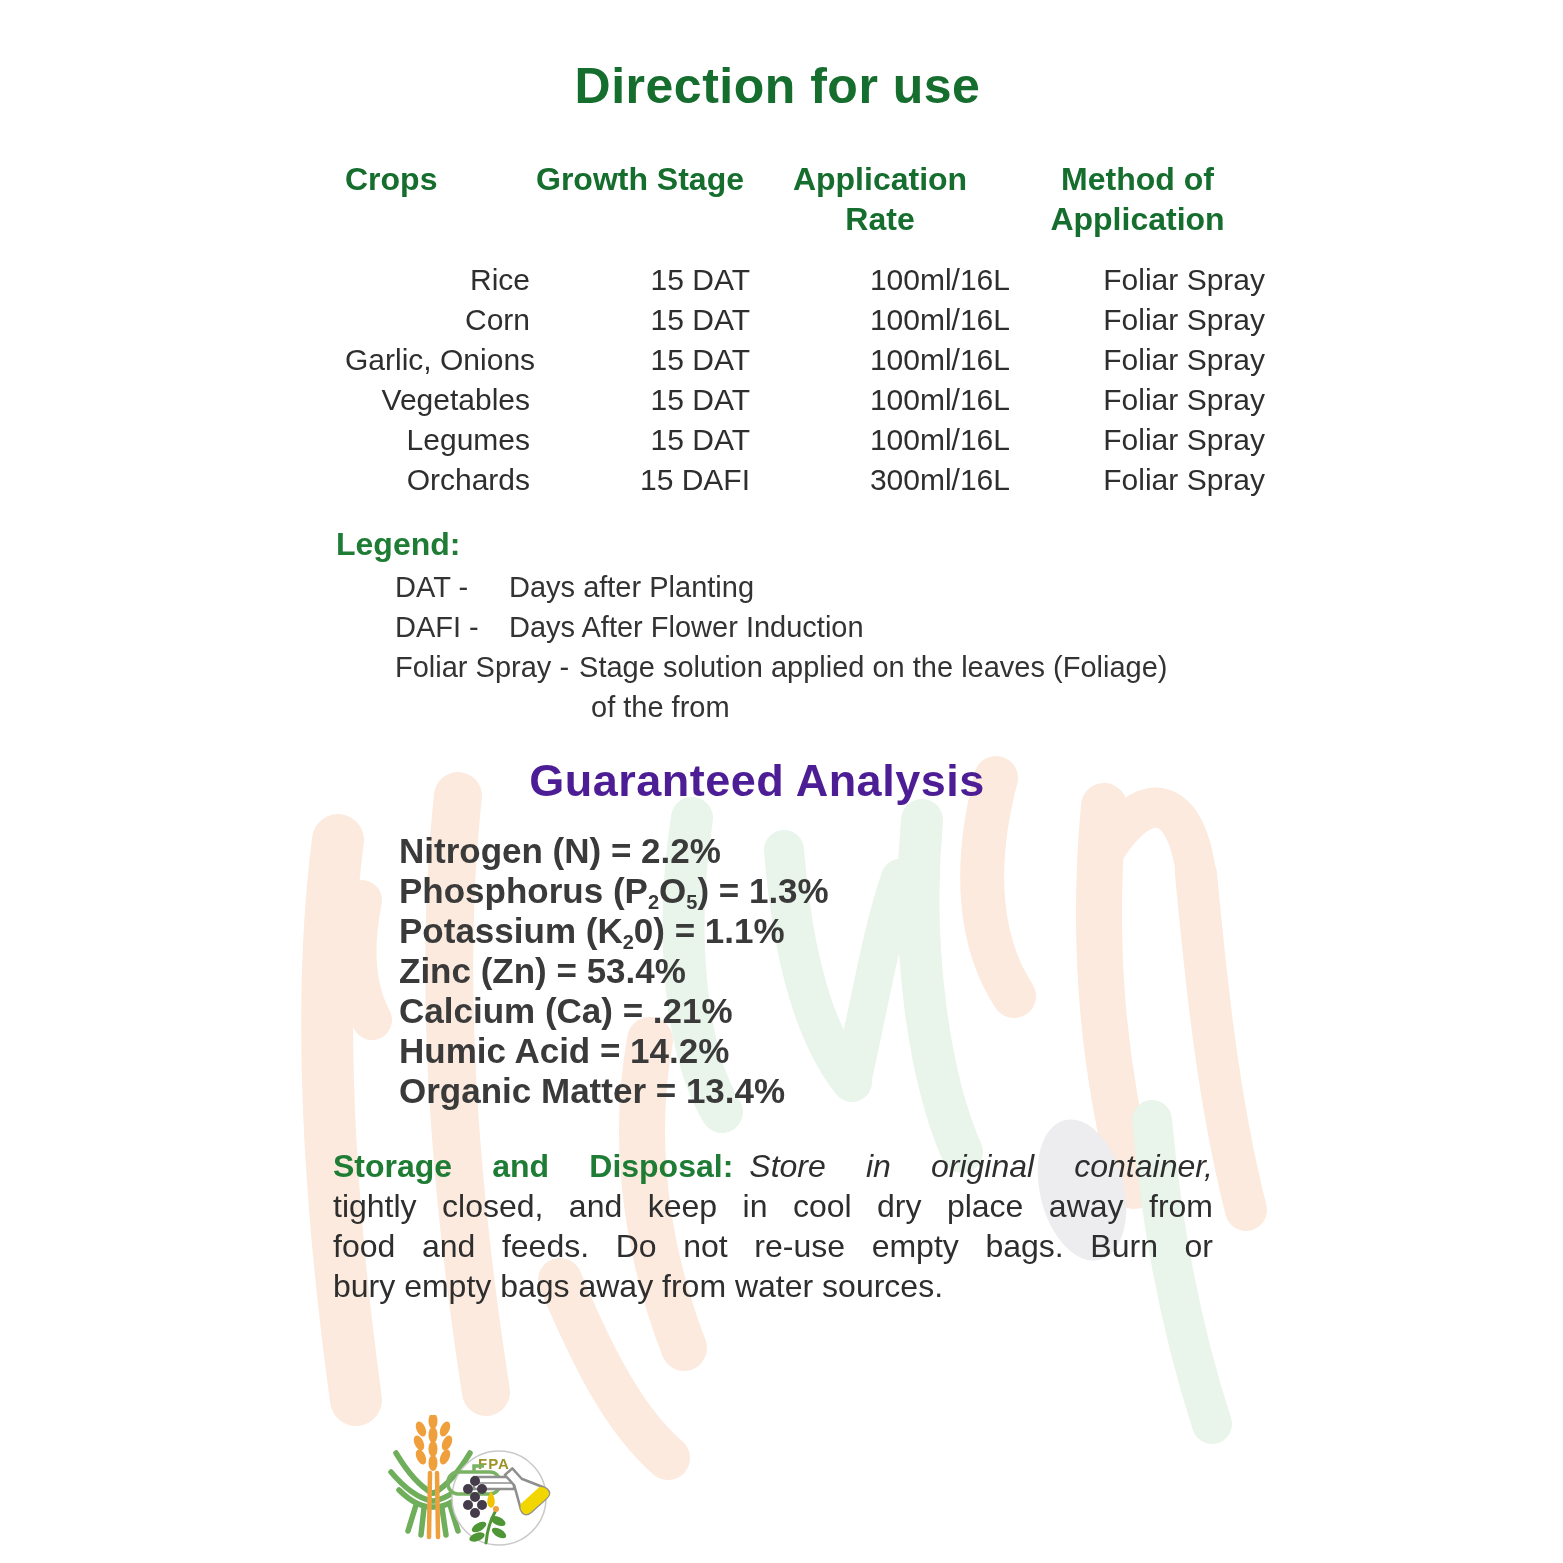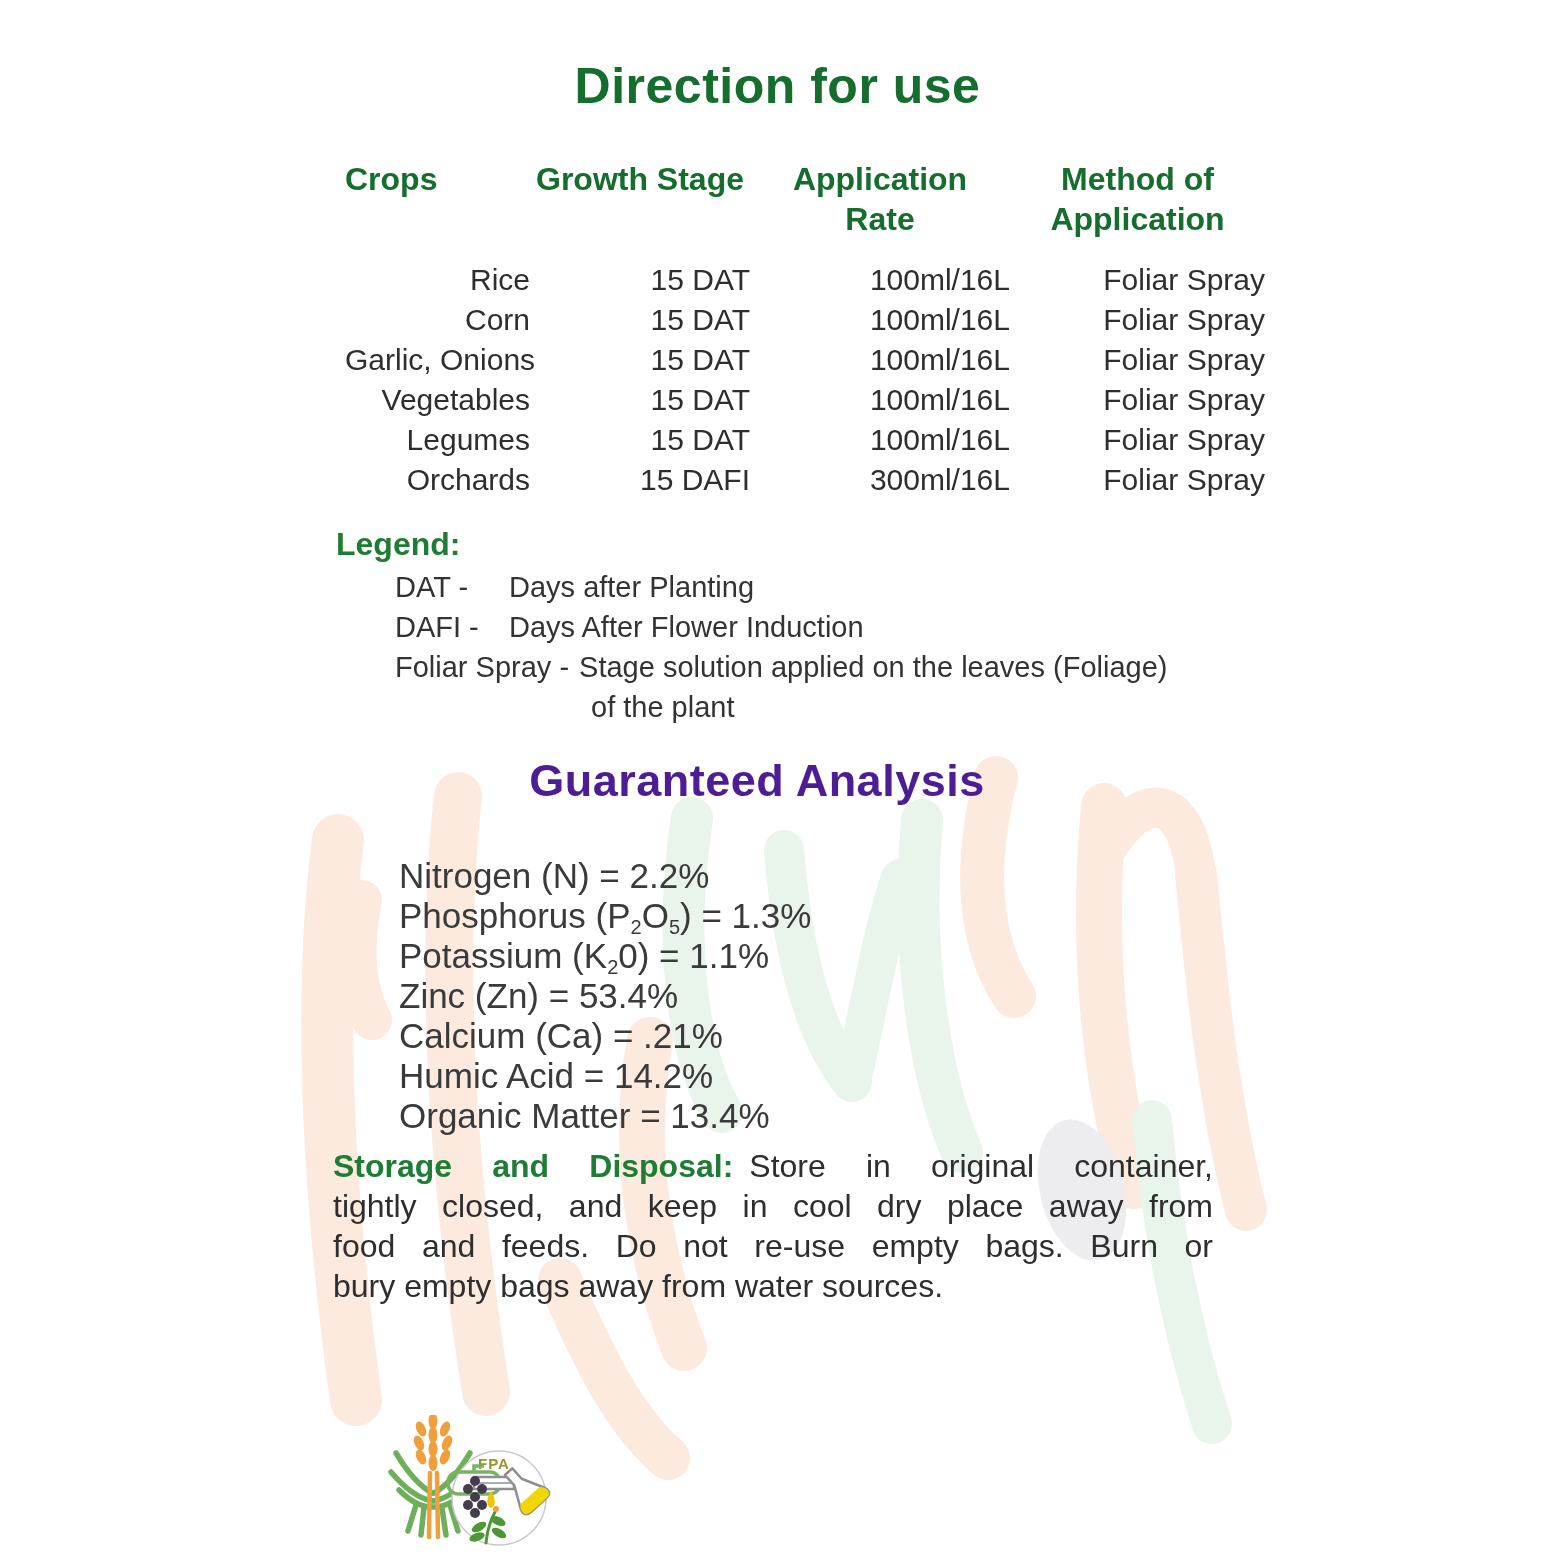--- a/index.html
+++ b/index.html
@@ -47,32 +47,32 @@
   .legend-term { display: inline-block; width: 114px; }
   .legend-term.inline { display: inline; width: auto; margin-right: 10px; }
   .legend-cont { padding-left: 196px; }
 
   .analysis-heading {
     position: absolute; top: 754px; left: 0; width: 1514px;
     text-align: center;
     font-size: 45px; font-weight: 800; line-height: 54px;
     color: #4c1d95; letter-spacing: 0.5px;
   }
-  .analysis-list { position: absolute; left: 399px; top: 856px; }
+  .analysis-list { position: absolute; left: 399px; top: 831px; font-weight: bold; }
   .analysis-line { font-size: 35px; line-height: 40px; color: #3a3a3a; white-space: nowrap; }
   .analysis-line sub { font-size: 20px; line-height: 0; vertical-align: -6px; }
 
   .storage {
     position: absolute; left: 333px; top: 1146px; width: 880px;
     font-size: 32px; line-height: 40px; color: #2e2e2e;
   }
   .storage-line { text-align: justify; text-align-last: justify; }
   .storage-line.last { text-align-last: left; }
   .storage-label { color: #1e7c35; font-weight: 700; }
-  .storage-label + span { margin-left: 16px; }
+  .storage-label + span { margin-left: 16px; font-style: italic; }
 
   .registration {
     position: absolute; left: 333px; top: 1351px; width: 880px;
     text-align: center; font-size: 34px; font-weight: 700;
     line-height: 41px; color: #0f0f0f;
   }
 
   .fpa-logo { position: absolute; left: 386px; top: 1415px; width: 172px; height: 148px; }
   .fpa-acronym {
     font-family: "Liberation Sans", sans-serif;
@@ -152,21 +152,21 @@
           <div class="td col4">Foliar Spray</div>
         </div>
     </div>
 
     <div class="legend">
       <div class="legend-heading">Legend:</div>
       <div class="legend-items" id="legend-items">
           <div class="legend-row"><span class="legend-term">DAT -</span><span class="legend-def">Days after Planting</span></div>
           <div class="legend-row"><span class="legend-term">DAFI -</span><span class="legend-def">Days After Flower Induction</span></div>
           <div class="legend-row"><span class="legend-term inline">Foliar Spray -</span><span class="legend-def">Stage solution applied on the leaves (Foliage)</span></div>
-          <div class="legend-row legend-cont">of the plant</div>
+          <div class="legend-row legend-cont">of the from</div>
         </div>
     </div>
 
     <h2 class="analysis-heading">Guaranteed Analysis</h2>
     <div class="analysis-list" id="analysis-list">
         <div class="analysis-line">Nitrogen (N) = 2.2%</div>
         <div class="analysis-line">Phosphorus (P<sub>2</sub>O<sub>5</sub>) = 1.3%</div>
         <div class="analysis-line">Potassium (K<sub>2</sub>0) = 1.1%</div>
         <div class="analysis-line">Zinc (Zn) = 53.4%</div>
         <div class="analysis-line">Calcium (Ca) = .21%</div>

